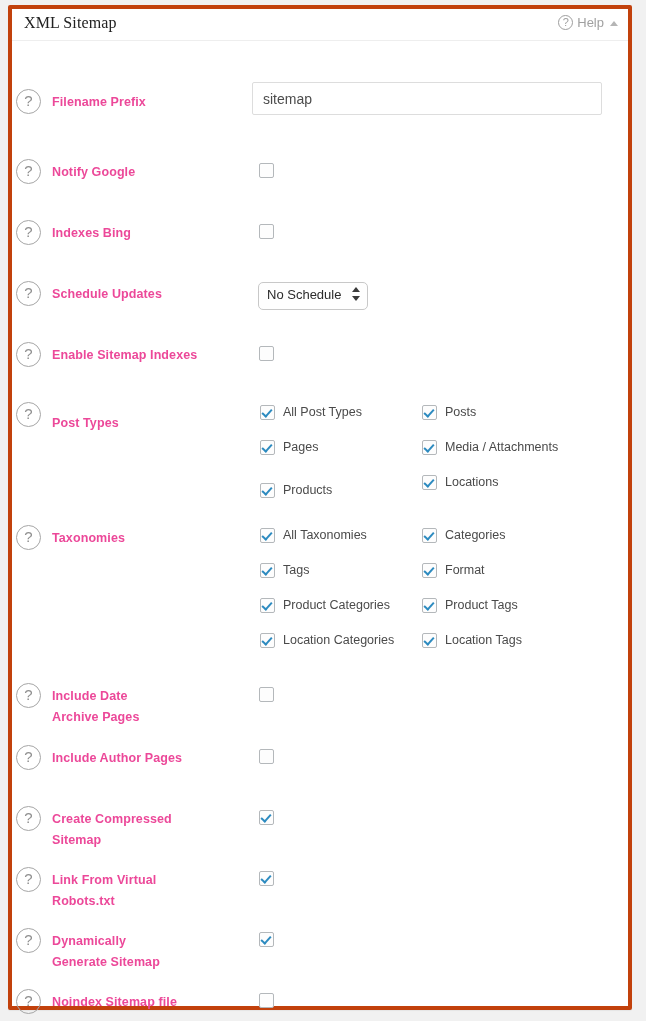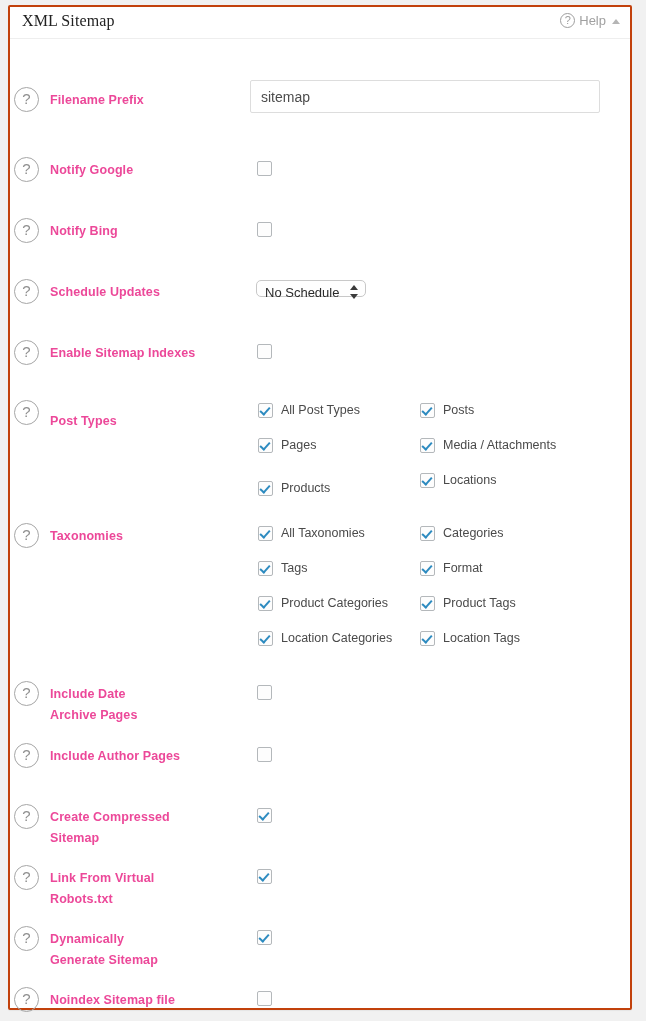--- a/index.html
+++ b/index.html
@@ -14,21 +14,21 @@
     overflow: hidden;
   }
 
   .panel {
     position: absolute;
     left: 8px;
     top: 5px;
     width: 624px;
     height: 1005px;
     background: #ffffff;
-    border: 2px solid #c2410c;
+    border: 4px solid #c2410c;
     border-radius: 2px;
     box-sizing: border-box;
     box-shadow: 0 1px 1px rgba(0,0,0,0.05);
   }
 
   .panel-header {
     position: relative;
     height: 32px;
     border-bottom: 1px solid #eeeeee;
     box-sizing: border-box;
@@ -130,21 +130,21 @@
     background: #fff;
     outline: none;
   }
 
   
   .select-wrap {
     position: relative;
     display: inline-block;
   }
   .select-box {
-    height: 17px;
+    height: 28px;
     border: 1px solid #c8c8c8;
     border-radius: 5px;
     background: #fefefe;
     font-size: 13px;
     color: #2b2b2b;
     padding: 0 26px 0 8px;
     line-height: 23px;
     box-sizing: border-box;
     cursor: pointer;
     white-space: nowrap;
@@ -232,21 +232,21 @@
         <div class="row-label" style="top: 0px;">Filename Prefix</div>
         <input type="text" class="text-input" value="sitemap" style="position: absolute; left: 240px; top: -10px;">
       </div>
       <div class="row" style="top: 121px;">
         <div class="row-qicon" style="top: -3px;">?</div>
         <div class="row-label" style="top: 0px;">Notify Google</div>
         <div class="cb standalone-cb" style="top: 1px;"></div>
       </div>
       <div class="row" style="top: 182px;">
         <div class="row-qicon" style="top: -3px;">?</div>
-        <div class="row-label" style="top: 0px;">Notify Bing</div>
+        <div class="row-label" style="top: 0px;">Indexes Bing</div>
         <div class="cb standalone-cb" style="top: 1px;"></div>
       </div>
       <div class="row" style="top: 243px;">
         <div class="row-qicon" style="top: -3px;">?</div>
         <div class="row-label" style="top: 0px;">Schedule Updates</div>
         <div class="select-wrap" style="position: absolute; left: 246px; top: -2px;">
           <div class="select-box">No Schedule</div>
           <div class="select-arrows">
             <i class="up"></i>
             <i class="down"></i>

